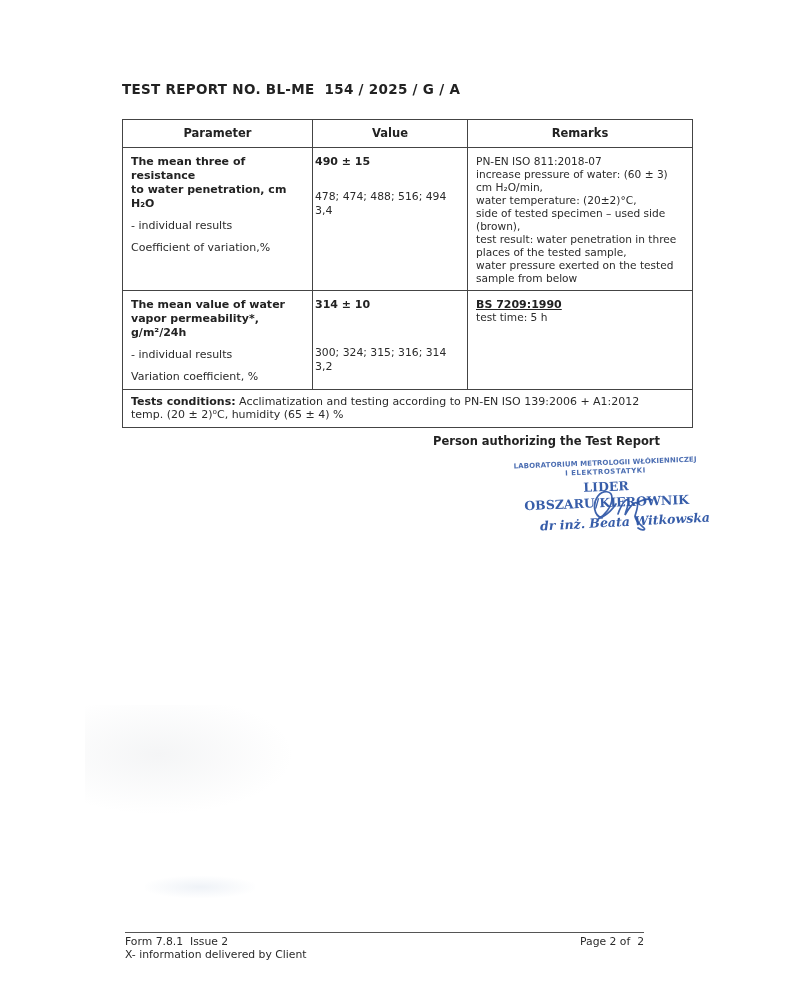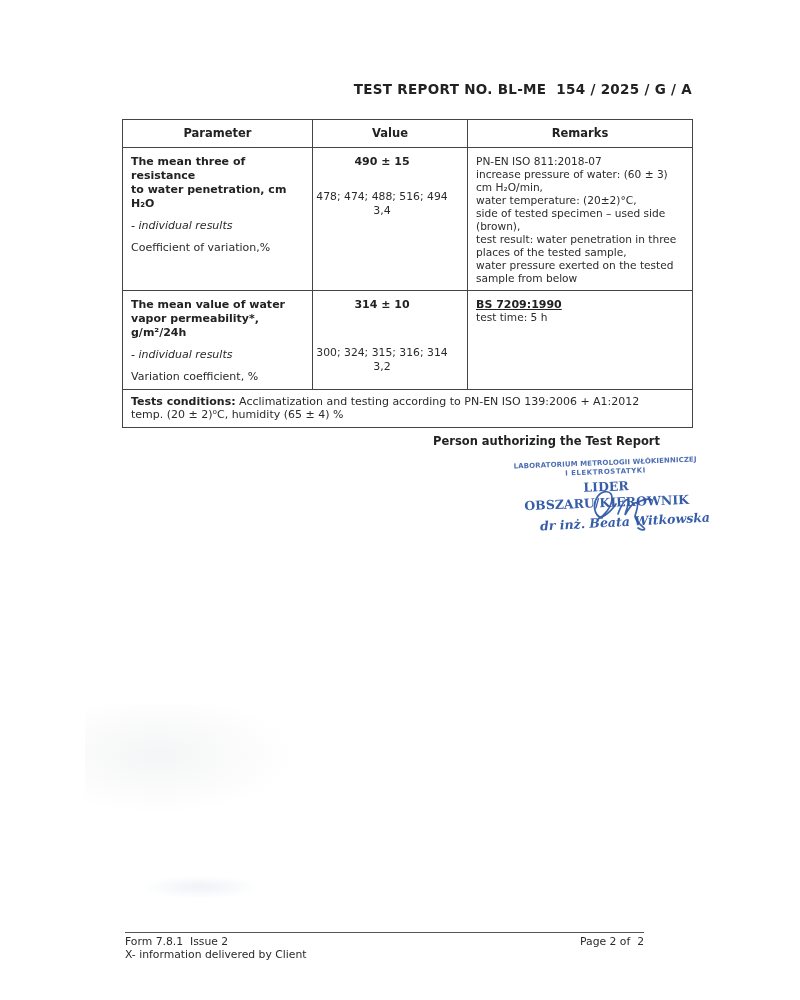--- a/index.html
+++ b/index.html
@@ -9,43 +9,43 @@
     font-family: "DejaVu Sans", "Liberation Sans", sans-serif;
     color: var(--ink, #1f1f1f);
     position: relative;
     overflow: hidden;
   }
   [data-bind] { white-space: pre-wrap; }
   .page { position: absolute; inset: 0; }
 
   .doc-title {
     position: absolute; top: 81px; left: 122px; width: 570px;
-    text-align: right; font-weight: bold; font-size: 13.5px;
+    text-align: left; font-weight: bold; font-size: 13.5px;
     letter-spacing: 0.3px; color: #222;
   }
 
   table.report {
     position: absolute; left: 122px; top: 119px;
     width: 570px; border-collapse: collapse; table-layout: fixed;
   }
   table.report th, table.report td {
     border: 1.5px solid #444; vertical-align: top;
     font-size: 11px; line-height: 13px; color: #2a2a2a;
   }
   col.c1 { width: 190px; } col.c2 { width: 155px; } col.c3 { width: 225px; }
   table.report th {
     height: 28px; vertical-align: middle; text-align: center;
     font-size: 11.5px; font-weight: bold; color: #222;
   }
   td.param, td.val, td.rem { padding: 7px 8px 5px 8px; }
-  td.val { text-align: center; padding-left: 2px; padding-right: 18px; }
+  td.val { text-align: left; padding-left: 2px; padding-right: 18px; }
   tr.r1 td { height: 138px; }
   tr.r2 td { height: 98px; }
   .pt { font-weight: bold; font-size: 11px; line-height: 14px; color: #222; }
-  .sub1 { margin-top: 8px; line-height: 14px; font-style: italic; }
+  .sub1 { margin-top: 8px; line-height: 14px; }
   .sub2 { margin-top: 8px; line-height: 14px; }
   .vmean { font-weight: bold; font-size: 11px; line-height: 14px; color: #222; white-space: nowrap; }
   .vind  { line-height: 14px; white-space: nowrap; font-size: 10.8px; }
   .vcv   { line-height: 14px; }
   tr.r1 .vind { margin-top: 21px; }
   tr.r2 .vind { margin-top: 34px; }
   .rem p { line-height: 13px; font-size: 10.6px; }
   .rem .remb { font-weight: bold; font-size: 11px; color: #222; text-decoration: underline; }
   td.conditions { padding: 5px 8px 6px 8px; font-size: 11px; line-height: 14.5px; }
   td.conditions .clabel { font-weight: bold; color: #222; }

